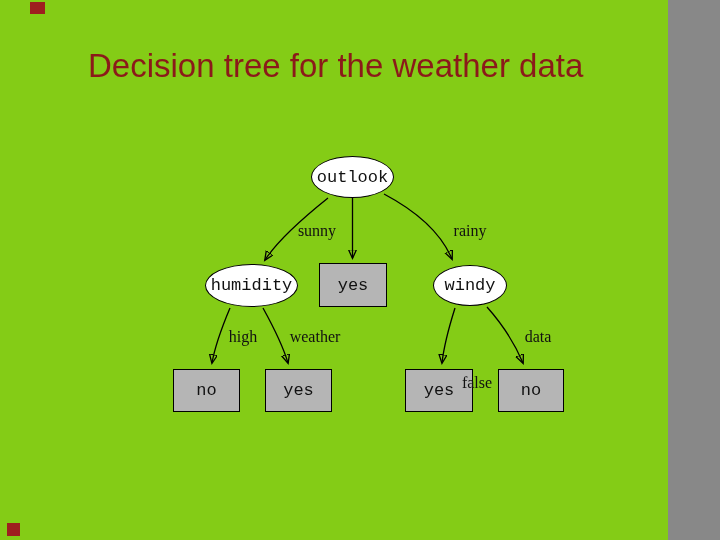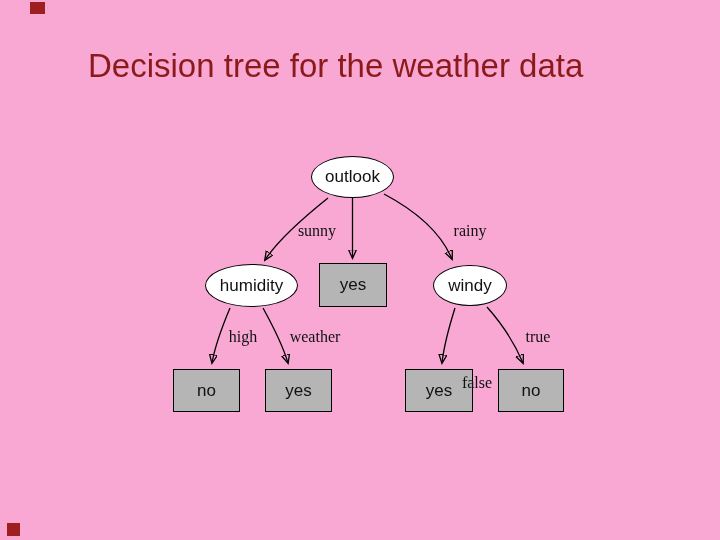--- a/index.html
+++ b/index.html
@@ -1,38 +1,38 @@
 <!DOCTYPE html>
 <html style="--title: #8B1A1A; --accent: #9E1F1F; --node-fill: #FFFFFF; --leaf-fill: #B5B5B5; --stroke: #000000;"><head>
 <meta charset="utf-8">
 <style>
   html,body{margin:0;padding:0;background:#888;}
   .slide{
     position:relative;
-    width:720px;height:540px;
-    background:#f9a8d4;
+    width:668px;height:540px;
+    background:#84cc16;
     overflow:hidden;
     font-family:"Liberation Sans", sans-serif;
   }
   .accent-sq{position:absolute;background:var(--accent,#9E1F1F);}
   .sq-tl{left:30px;top:2px;width:15px;height:12px;}
   .sq-bl{left:7px;top:523px;width:13px;height:13px;}
   .slide-title{
     position:absolute;left:88px;top:46px;width:600px;
     margin:0;font-size:33px;font-weight:400;line-height:1.2;
     color:var(--title,#8B1A1A);
     letter-spacing:0px;white-space:nowrap;
   }
   .diagram{position:absolute;left:0;top:0;width:720px;height:540px;}
   .edges{position:absolute;left:0;top:0;}
   .edges path{fill:none;stroke:var(--stroke,#000);stroke-width:1.3px;}
   .node{
     position:absolute;box-sizing:border-box;
     display:flex;align-items:center;justify-content:center;
-    font-family:Liberation Sans, sans-serif;font-size:17px;color:#111;
+    font-family:Liberation Mono, monospace;font-size:17px;color:#111;
   }
   .ellipse{
     border:1.5px solid var(--stroke,#000);
     border-radius:50%;
     background:var(--node-fill,#fff);
   }
   .leaf{
     border:1.5px solid var(--stroke,#000);
     background:var(--leaf-fill,#B5B5B5);
   }
@@ -99,16 +99,16 @@
 
     <div class="node leaf" style="left:498px;top:369px;width:66px;height:43px;">
       <span>no</span>
     </div>
 
     <div class="edge-label" style="left:317px;top:222px;">sunny</div>
     <div class="edge-label" style="left:243px;top:328px;">high</div>
     <div class="edge-label" style="left:470px;top:222px;">rainy</div>
     <div class="edge-label" style="left:315px;top:328px;">weather</div>
     <div class="edge-label" style="left:477px;top:328px;margin-top:46px;">false</div>
-    <div class="edge-label" style="left:538px;top:328px;">true</div>
+    <div class="edge-label" style="left:538px;top:328px;">data</div>
 
   </div>
 </div>
 
 </body></html>

